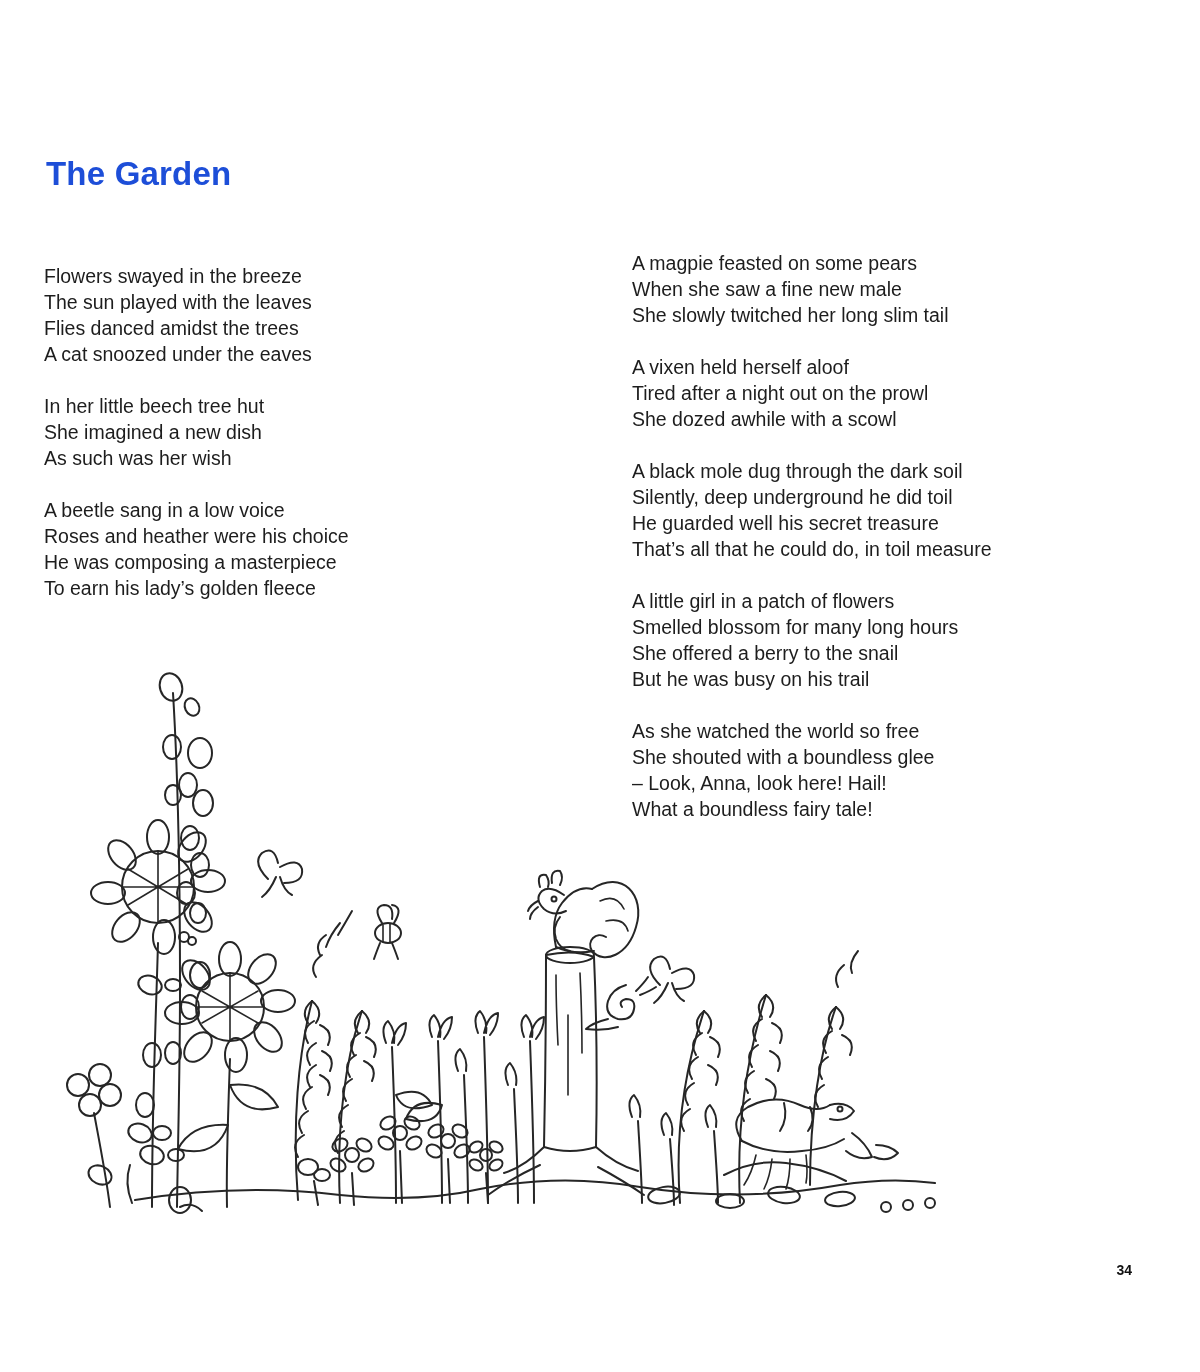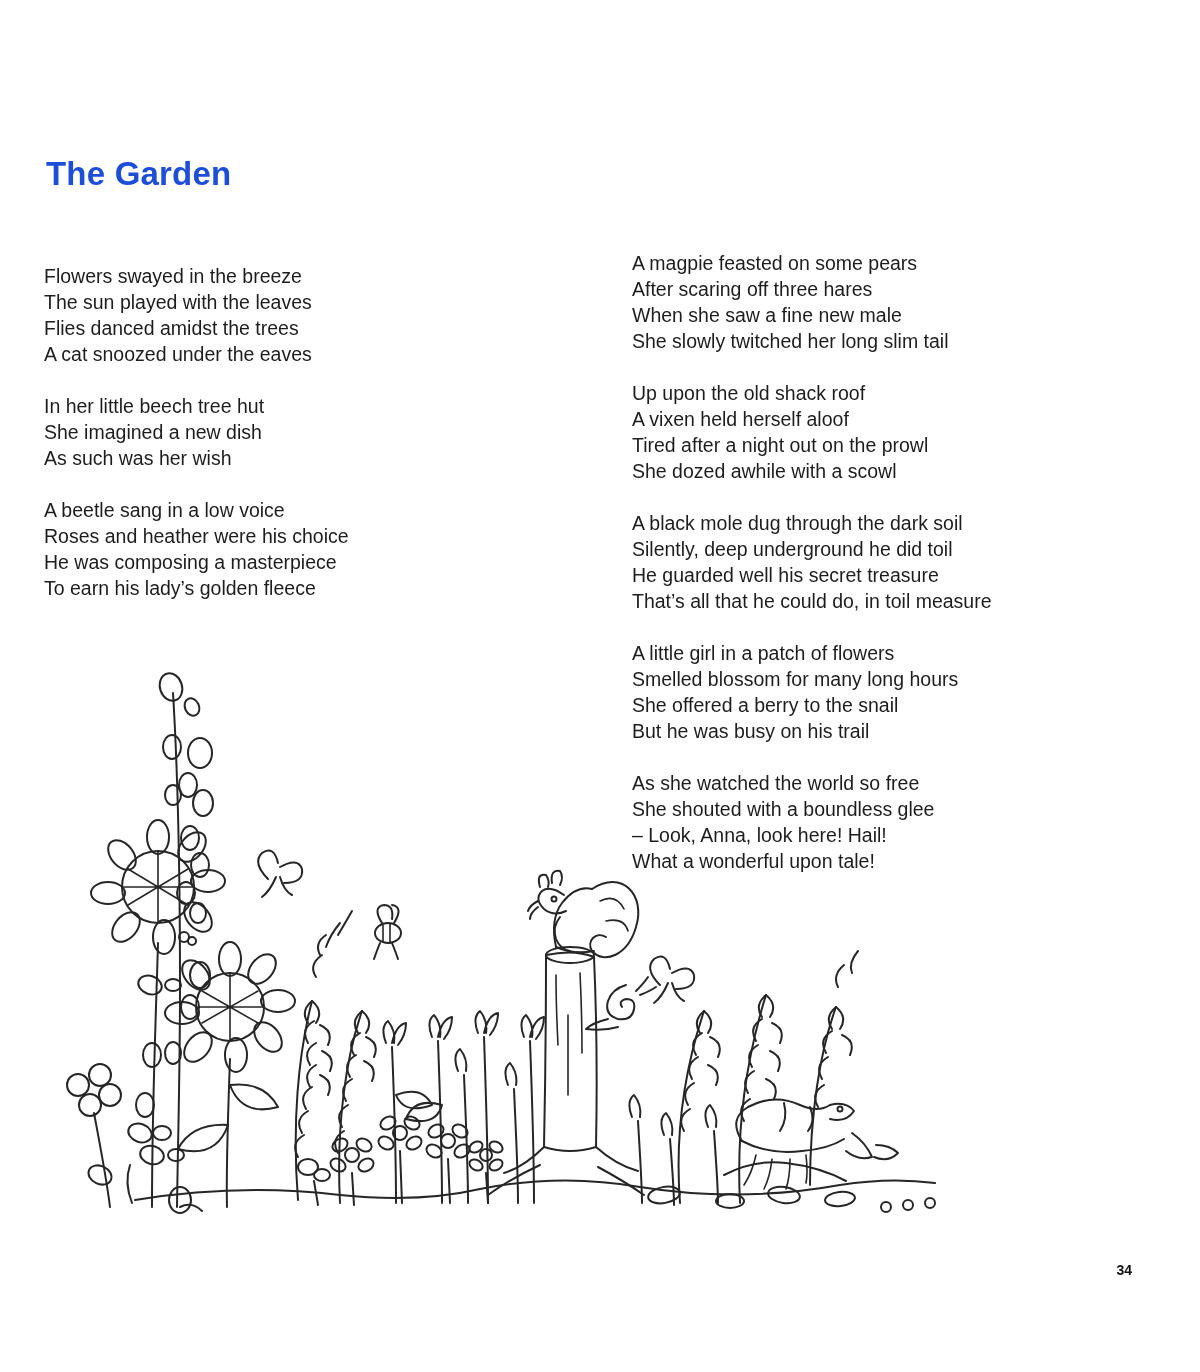--- a/index.html
+++ b/index.html
@@ -116,47 +116,45 @@
         <div class="line">A beetle sang in a low voice</div>
         <div class="line">Roses and heather were his choice</div>
         <div class="line">He was composing a masterpiece</div>
         <div class="line">To earn his lady’s golden fleece</div>
       </div>
     </div>
 
     <div class="column right">
       <div class="stanza">
         <div class="line">A magpie feasted on some pears</div>
-        <div class="line">After scaring off three hares</div>
         <div class="line">When she saw a fine new male</div>
         <div class="line">She slowly twitched her long slim tail</div>
       </div>
       <div class="stanza">
-        <div class="line">Up upon the old shack roof</div>
         <div class="line">A vixen held herself aloof</div>
         <div class="line">Tired after a night out on the prowl</div>
         <div class="line">She dozed awhile with a scowl</div>
       </div>
       <div class="stanza">
         <div class="line">A black mole dug through the dark soil</div>
         <div class="line">Silently, deep underground he did toil</div>
         <div class="line">He guarded well his secret treasure</div>
         <div class="line">That’s all that he could do, in toil measure</div>
       </div>
       <div class="stanza">
         <div class="line">A little girl in a patch of flowers</div>
         <div class="line">Smelled blossom for many long hours</div>
         <div class="line">She offered a berry to the snail</div>
         <div class="line">But he was busy on his trail</div>
       </div>
       <div class="stanza">
         <div class="line">As she watched the world so free</div>
         <div class="line">She shouted with a boundless glee</div>
         <div class="line">– Look, Anna, look here! Hail!</div>
-        <div class="line">What a wonderful upon tale!</div>
+        <div class="line">What a boundless fairy tale!</div>
       </div>
     </div>
 
   </div>
 
   <div class="illustration">
     <svg viewBox="0 0 920 590" xmlns="http://www.w3.org/2000/svg">
 
       <path class="ink" d="M95 545 Q200 528 300 540 Q380 548 440 534 Q520 518 600 532 Q700 548 800 530 Q850 522 895 528"></path>
 

